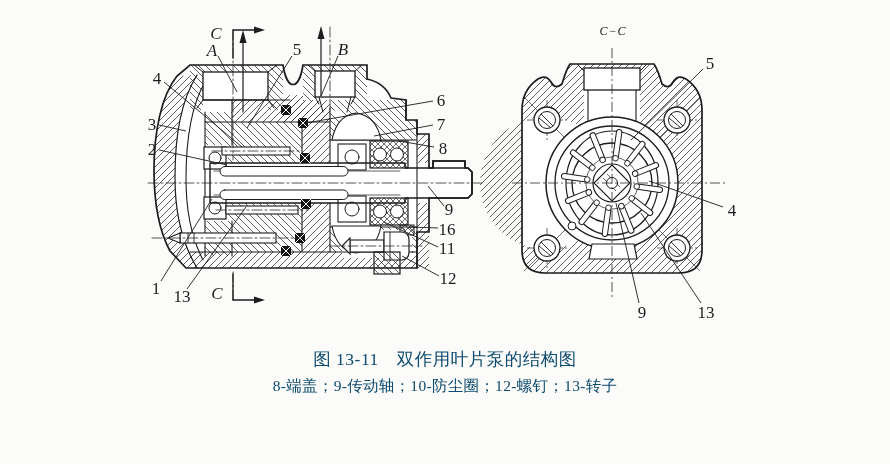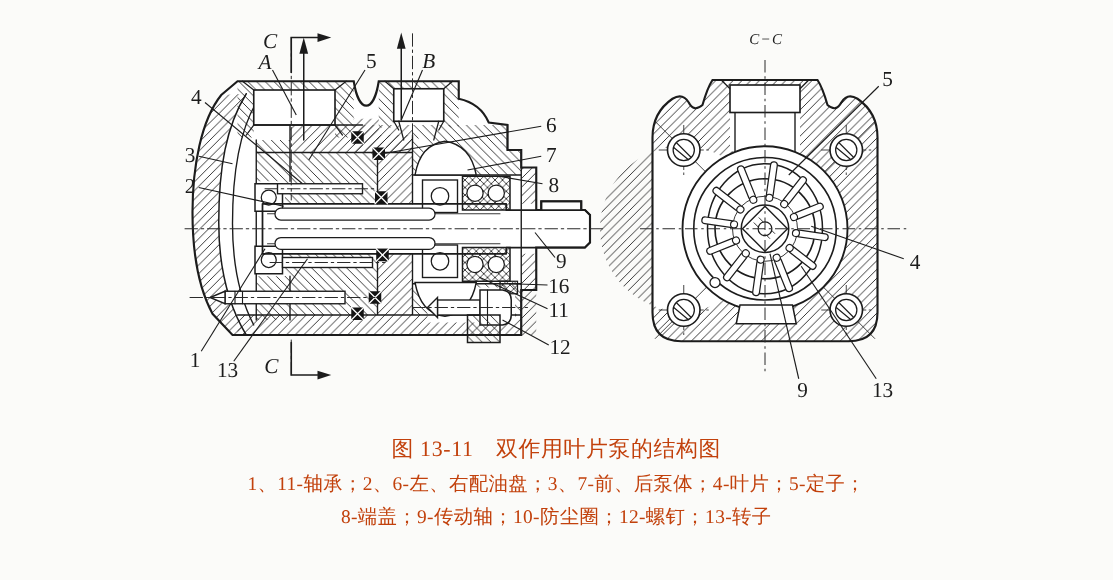--- a/index.html
+++ b/index.html
@@ -9,21 +9,21 @@
   }
   .stage svg{position:absolute;left:0;top:0;}
   .lbl{
     position:absolute;transform:translate(-50%,-50%);
     font-size:17px;color:#1c1c1c;line-height:1;white-space:nowrap;
     font-family:"Liberation Serif","DejaVu Serif",serif;
   }
   .lbl.it{font-style:italic;}
   .cc-title{font-size:12px;font-style:italic;letter-spacing:1px;}
   .caption{
-    position:absolute;left:0;top:347px;width:890px;text-align:center;color:#c2410c;
+    position:absolute;left:0;top:347px;width:890px;text-align:center;color:#0c4a6e;
   }
   .caption .t1{font-size:17.5px;letter-spacing:0.5px;}
   .caption .t1 .gap{display:inline-block;width:18px;}
   .caption .legend{font-size:15.5px;margin-top:6px;letter-spacing:0.3px;}
   .caption .legend2{font-size:15.5px;margin-top:5px;letter-spacing:0.3px;}
 </style>
 </head>
 <body>
 
 <div class="stage">
@@ -347,17 +347,16 @@
 <span class="lbl cc-title" style="left:613px;top:31px">C−C</span>
 <span class="lbl" style="left:710px;top:63px">5</span>
 <span class="lbl" style="left:732px;top:210px">4</span>
 <span class="lbl" style="left:642px;top:312px">9</span>
 <span class="lbl" style="left:706px;top:312px">13</span>
 
 <div class="caption">
   <div class="t1">
     <span>图 13-11</span><span class="gap"></span><span>双作用叶片泵的结构图</span>
   </div>
-  <div class="legend">1、11-轴承；2、6-左、右配油盘；3、7-前、后泵体；4-叶片；5-定子；</div>
   <div class="legend2">8-端盖；9-传动轴；10-防尘圈；12-螺钉；13-转子</div>
 </div>
 
 </div>
 
 </body></html>

